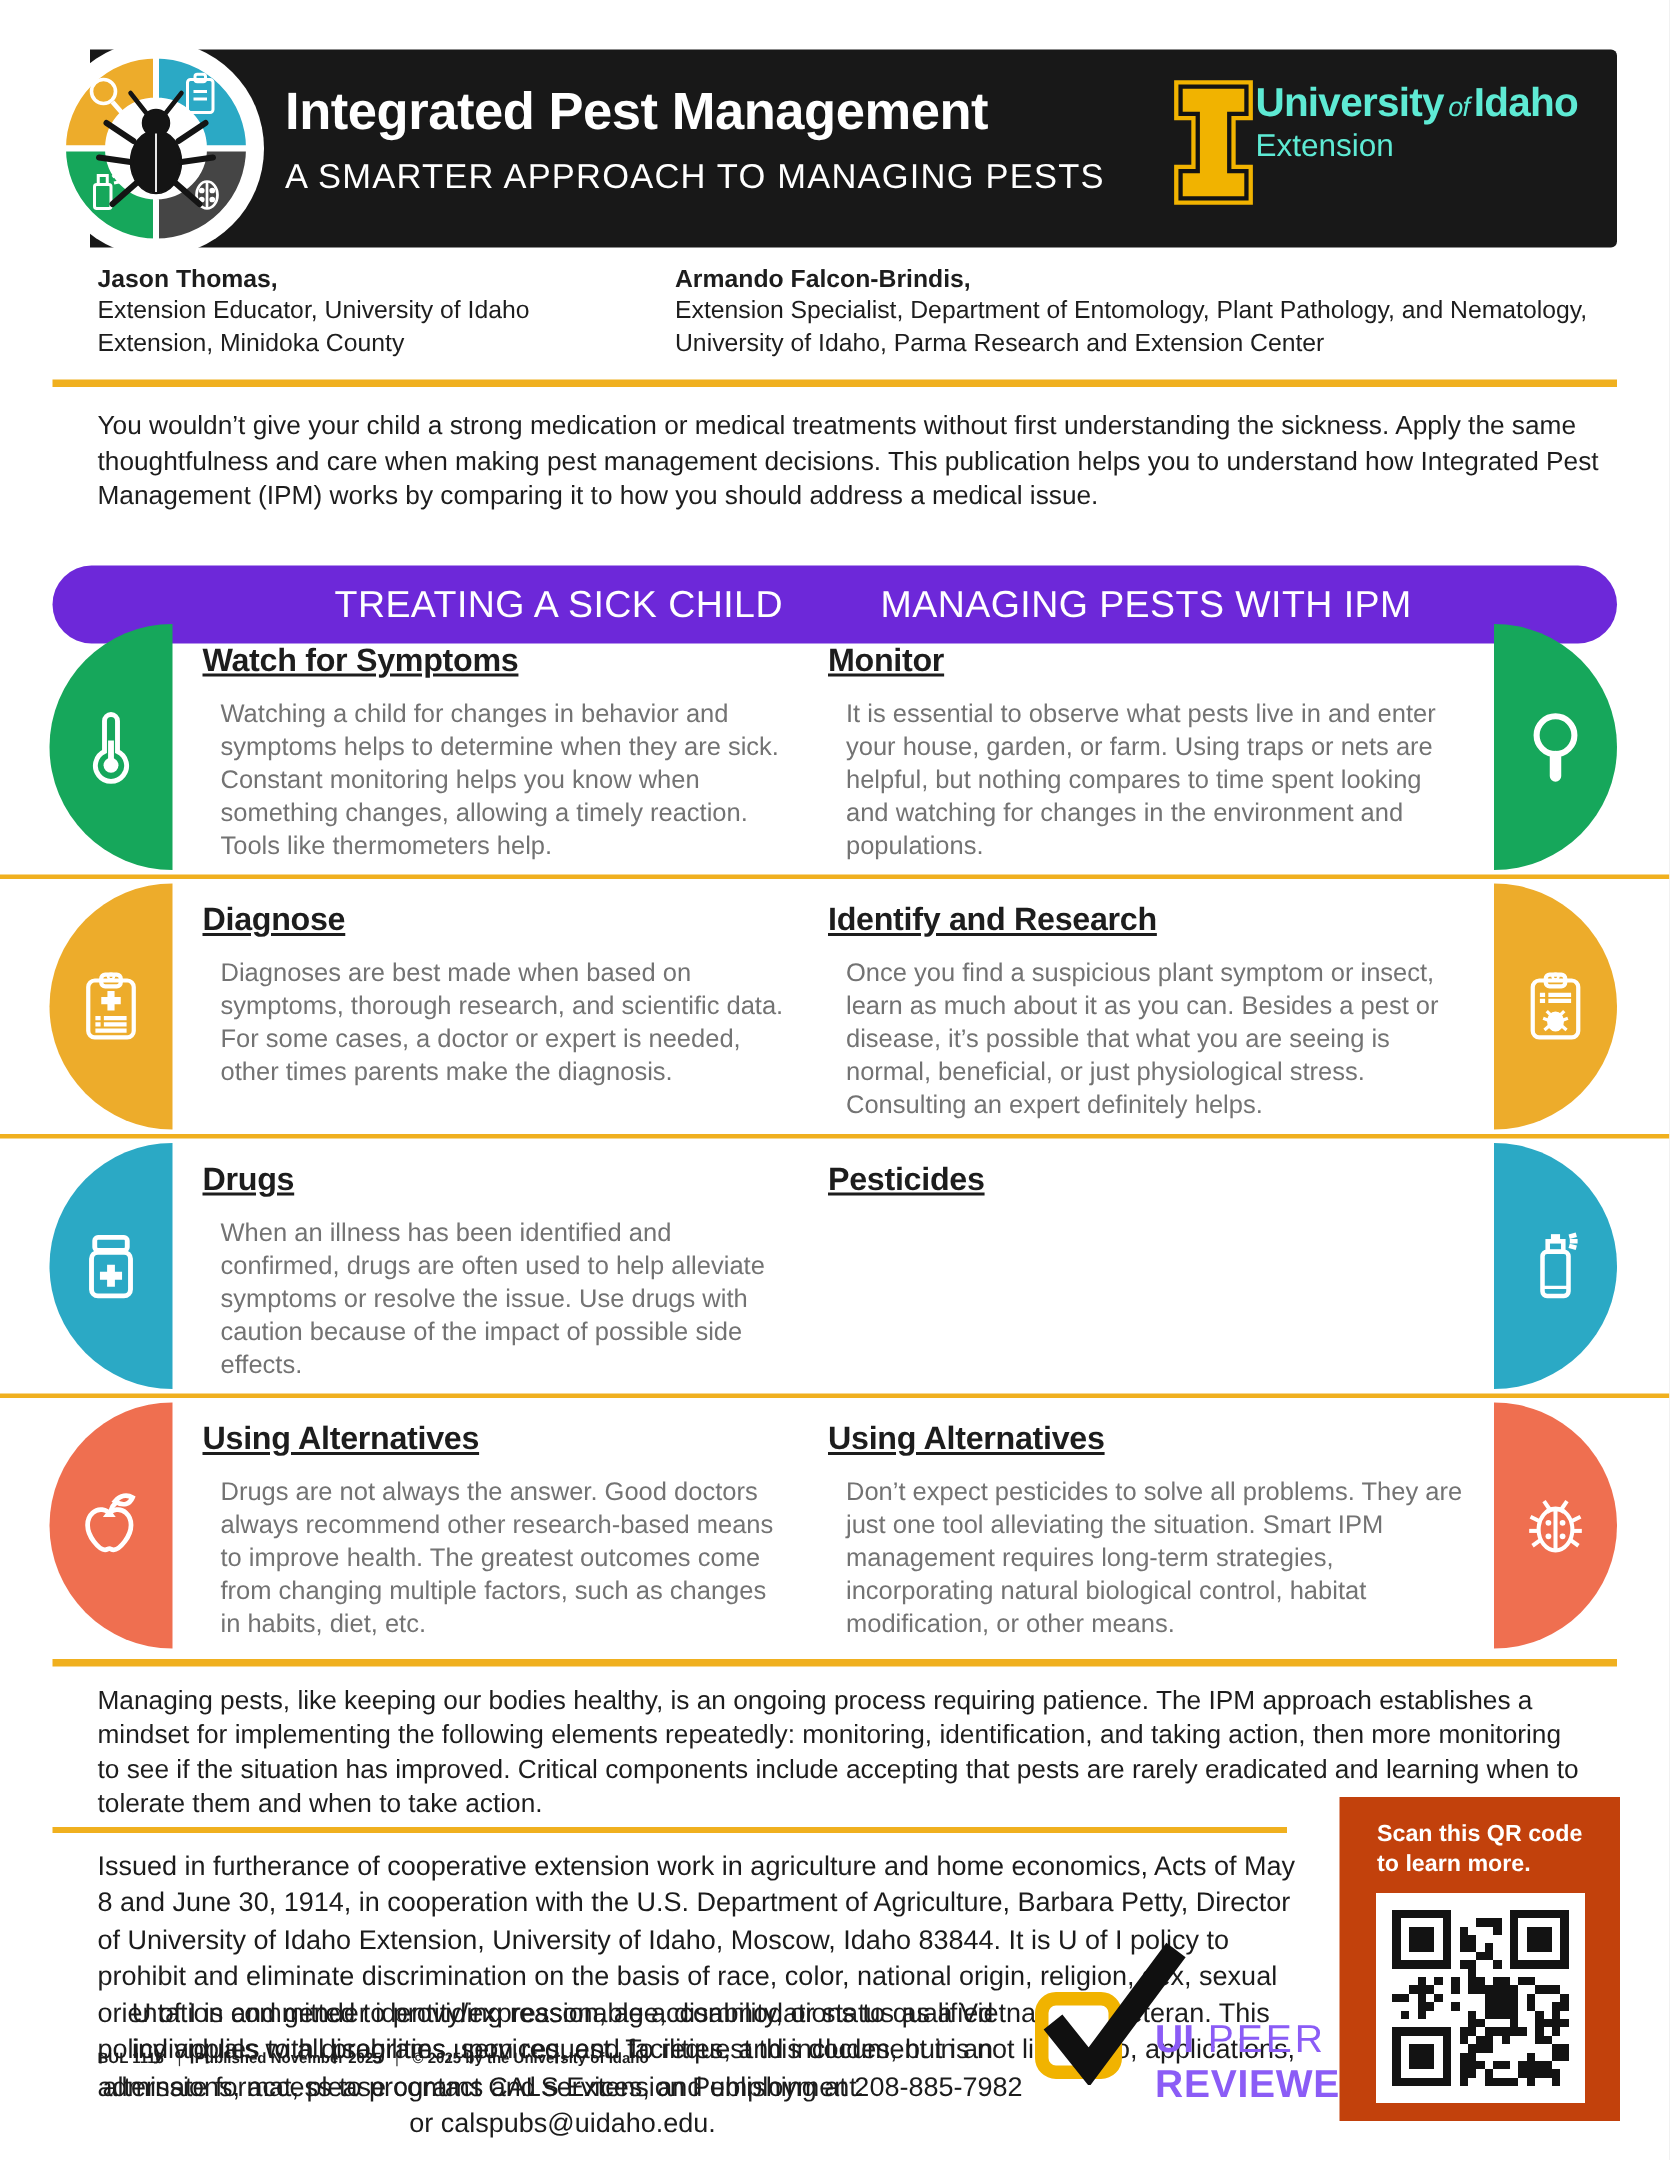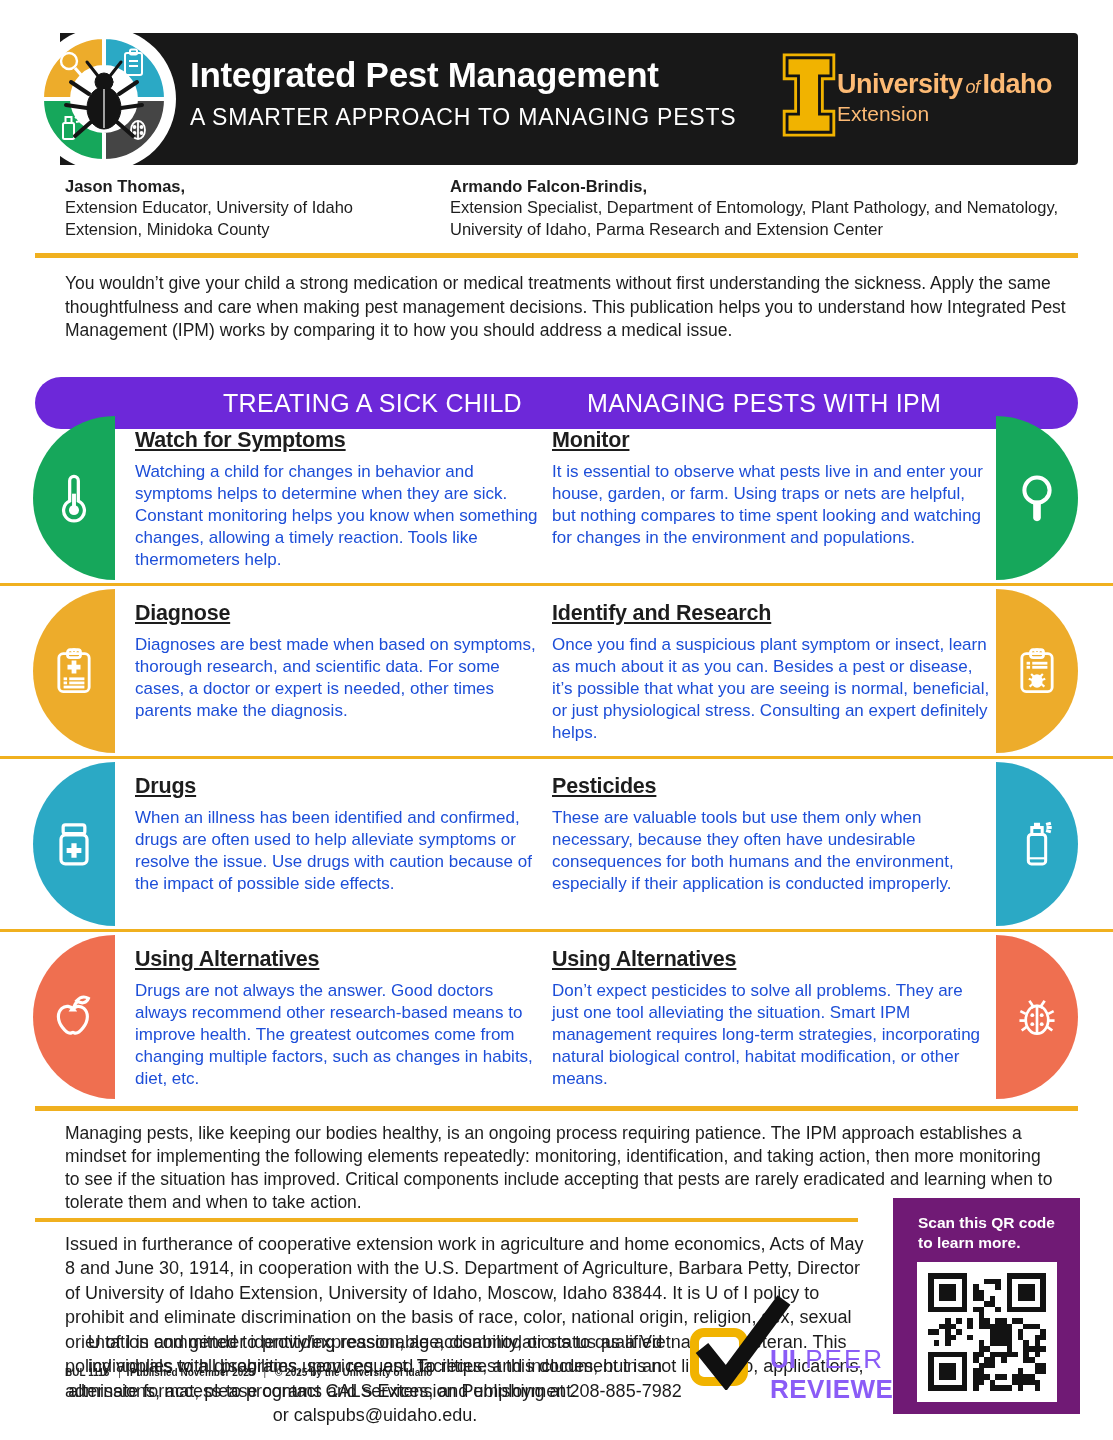--- a/index.html
+++ b/index.html
@@ -4,21 +4,21 @@
 <style>
   html,body{margin:0;padding:0;background:#e8e8e8;}
   .page{position:relative;width:1113px;height:1440px;background:#fff;margin:0 auto;
         font-family:"Liberation Sans",sans-serif;color:#1d1d1d;overflow:hidden;}
 
   
   .black-bar{position:absolute;left:60px;top:33px;width:1018px;height:132px;background:#181818;border-radius:0 4px 4px 0;}
   .title-block{position:absolute;left:130px;top:22px;color:#fff;}
   .doc-title{margin:0;font-size:35px;font-weight:700;letter-spacing:-0.3px;}
   .doc-subtitle{margin:9px 0 0 0;font-size:23px;font-weight:400;letter-spacing:0.8px;}
-  .uofi{position:absolute;right:26px;top:20px;display:flex;align-items:center;gap:0;color:#fdba74;}
+  .uofi{position:absolute;right:26px;top:20px;display:flex;gap:0;color:#5eead4;}
   .uofi-text .l1{font-size:27px;font-weight:700;letter-spacing:-0.5px;}
   .uofi-text .l1 .of{font-style:italic;font-weight:400;font-size:18px;padding:0 3px;}
   .uofi-text .l2{font-size:21px;font-weight:400;margin-top:2px;}
   .logo-circle{position:absolute;left:28px;top:23px;width:152px;height:152px;}
 
   
   .authors{position:absolute;left:65px;top:176px;width:1000px;font-size:16.5px;line-height:1.3;}
   .author{position:absolute;top:0;}
   .author.a0{left:0;width:345px;}
   .author.a1{left:385px;width:650px;}
@@ -44,39 +44,39 @@
   .rows{position:absolute;left:0;top:413px;width:1113px;}
   .row{position:relative;height:170px;}
   .row + .row{border-top:3px solid #f0b01f;}
   .semi{position:absolute;width:82px;height:164px;top:3px;display:flex;align-items:center;justify-content:center;}
   .semi.l{left:33px;border-radius:82px 0 0 82px;}
   .semi.r{left:996px;border-radius:0 82px 82px 0;}
   .cell{position:absolute;top:15px;}
   .cell.lc{left:135px;width:404px;}
   .cell.rc{left:552px;width:440px;}
   .cell h3{margin:0 0 8px 0;font-size:21.5px;font-weight:700;letter-spacing:-0.2px;text-decoration:underline;}
-  .cell p{margin:0;font-size:17px;line-height:1.30;color:#1d4ed8;}
+  .cell p{margin:12px;font-size:17px;line-height:1.30;color:#737373;}
 
   
   .legal{position:absolute;left:65px;margin:0;font-size:18px;line-height:1.36;color:#1c1c1c;}
   .legal.p1{top:1232px;width:812px;}
   .legal.p2{top:1330px;width:620px;text-align:center;}
   .bul-line{position:absolute;left:65px;top:1367px;font-size:10px;font-weight:700;}
   .bul-line .sep{font-weight:400;color:#333;padding:0 9px;}
 
   .peer-badge{position:absolute;left:688px;top:1290px;width:200px;height:108px;}
   .peer-box{position:absolute;left:2px;top:38px;width:58px;height:58px;border:9px solid #F1B300;border-radius:14px;box-sizing:border-box;background:#fff;}
   .peer-check{position:absolute;left:2px;top:0;}
   .peer-text{position:absolute;left:82px;top:56px;color:#8b5cf6;line-height:1;}
   .peer-text .t1{font-size:26px;}
   .peer-text .t1 .ui{font-weight:800;}
   .peer-text .t1 .peer{font-weight:300;letter-spacing:2px;}
   .peer-text .t2{font-size:26px;font-weight:800;letter-spacing:0.5px;margin-top:4px;}
 
-  .qr-box{position:absolute;left:893px;top:1198px;width:187px;height:216px;background:#701a75;}
+  .qr-box{position:absolute;left:893px;top:1198px;width:187px;height:216px;background:#c2410c;}
   .qr-label{margin:0;padding:15px 20px 0 25px;color:#fff;font-size:15.5px;font-weight:700;line-height:1.3;}
   .qr-img{display:block;margin:9px auto 0 auto;width:140px;height:140px;}
 </style>
 </head>
 <body>
 
 <div class="page">
 
   <div class="black-bar">
     <div class="title-block">
@@ -246,21 +246,20 @@
           <rect x="6" y="7.8" width="12" height="13.4" rx="2"></rect>
           <path d="M10.8 11.6h2.4v2.2h2.2v2.4h-2.2v2.2h-2.4v-2.2H8.6v-2.4h2.2z" fill="#fff" stroke="none"></path>
         </svg>
       </div>
       <div class="cell lc">
         <h3>Drugs</h3>
         <p>When an illness has been identified and confirmed, drugs are often used to help alleviate symptoms or resolve the issue. Use drugs with caution because of the impact of possible side effects.</p>
       </div>
       <div class="cell rc">
         <h3>Pesticides</h3>
-        <p>These are valuable tools but use them only when necessary, because they often have undesirable consequences for both humans and the environment, especially if their application is conducted improperly.</p>
       </div>
       <div class="semi r" style="background-color: rgb(43, 169, 197);">
         <svg width="52" height="52" viewBox="0 0 24 24" fill="none" stroke="#fff" stroke-width="1.4">
           <rect x="8" y="7.6" width="8" height="13.6" rx="1.4"></rect>
           <rect x="9.6" y="4.4" width="4.8" height="3.2"></rect>
           <rect x="10.6" y="2.2" width="2.8" height="2.2" fill="#fff" stroke="none"></rect>
           <line x1="16.2" y1="3" x2="18.4" y2="2.4"></line>
             <line x1="16.4" y1="4.4" x2="18.8" y2="4.4"></line>
             <line x1="16.2" y1="5.8" x2="18.4" y2="6.4"></line>
           <line x1="8" y1="18.6" x2="16" y2="18.6" stroke-width="1"></line>

